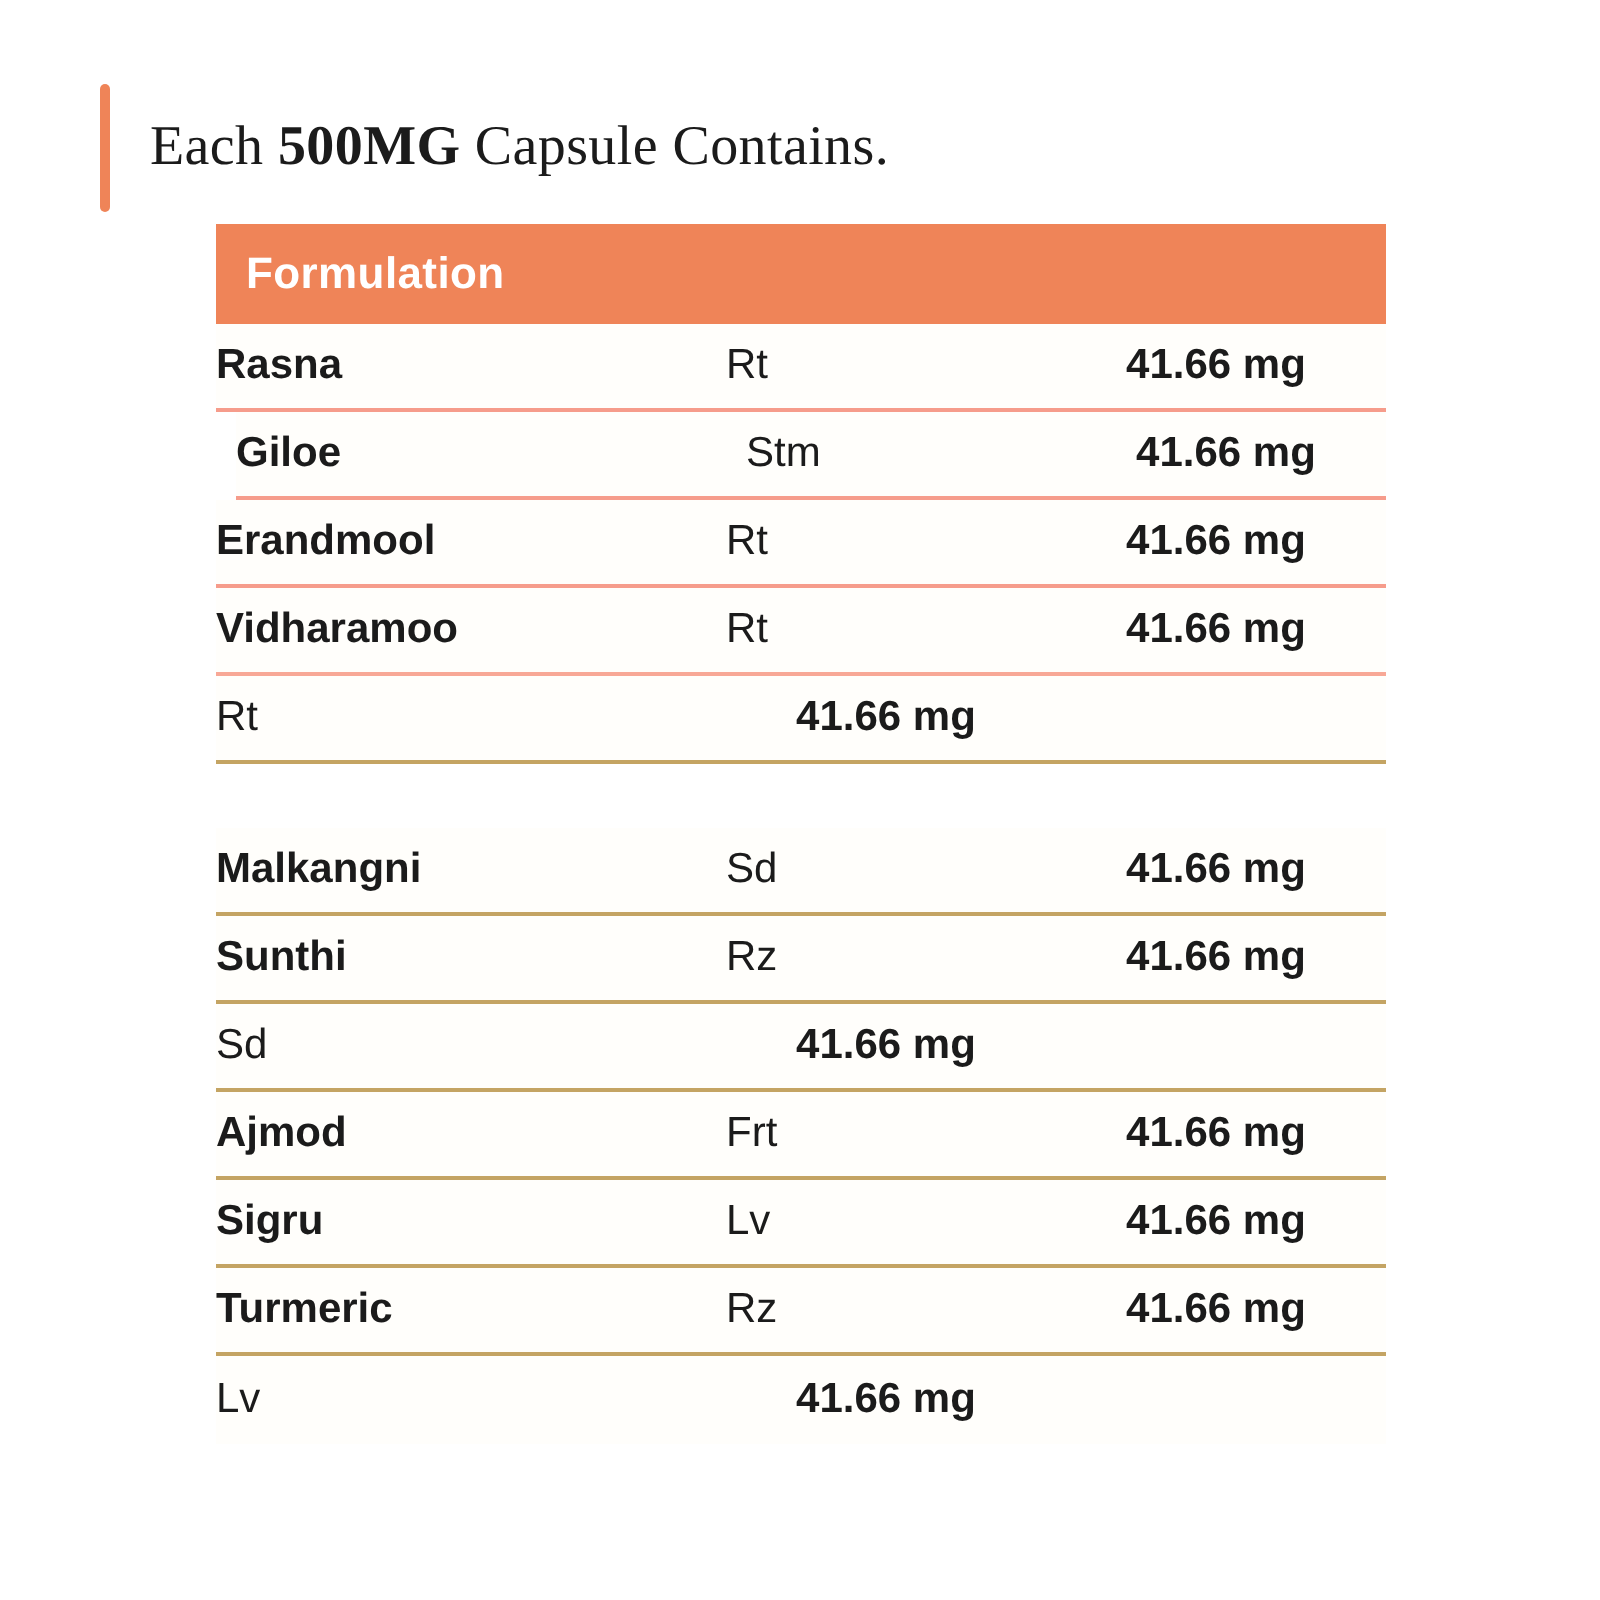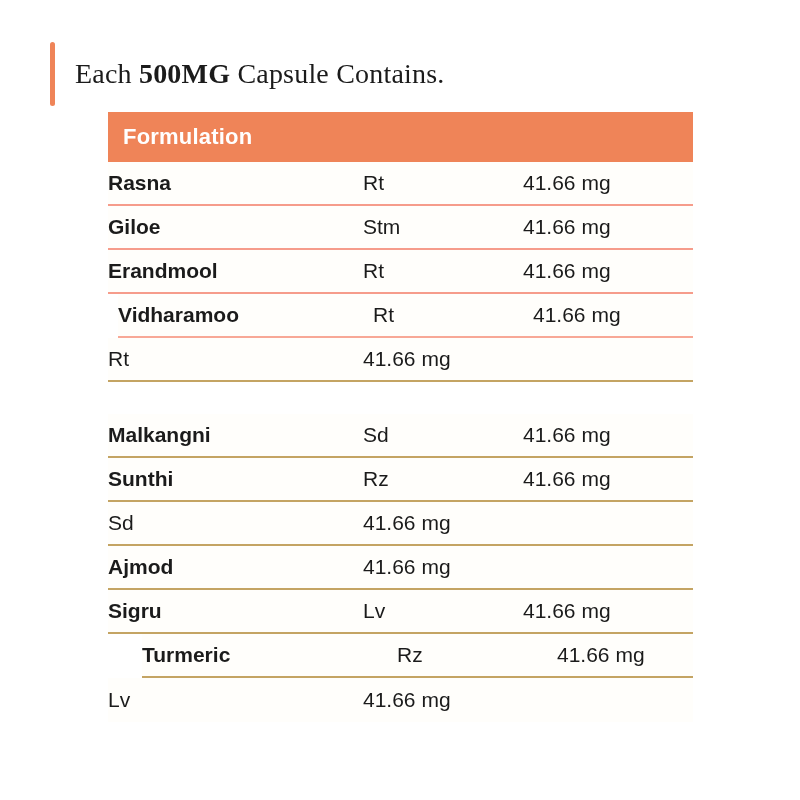--- a/index.html
+++ b/index.html
@@ -68,51 +68,51 @@
     display: grid;
     grid-template-columns: 255px 160px 1fr;
     align-items: center;
     height: 44px;
     box-sizing: border-box;
     font-size: 21px;
     background: #fffefb;
   }
   .cell.name { font-weight: 700; }
   .cell.part { font-weight: 400; }
-  .cell.amount { text-align: left; font-weight: 400; }
+  .cell.amount { text-align: center; font-weight: 700; }
 </style>
 </head>
 <body style="color: rgb(27, 27, 27); background: rgb(255, 255, 255);">
 
 <div class="title-block">
   <div class="accent-bar"></div>
   <div class="title"><span>Each </span><b>500MG</b><span> Capsule Contains.</span></div>
 </div>
 
 <div class="formulation-table">
   <div class="table-header">
     <span>Formulation</span>
   </div>
   <div id="rows">
       <div class="row" style="border-bottom: 2px solid rgb(246, 156, 139);">
     <span class="cell name">Rasna</span>
     <span class="cell part">Rt</span>
     <span class="cell amount">41.66 mg</span>
   </div>
-      <div class="row" style="border-bottom: 2px solid rgb(246, 156, 139);">
+      <div class="row" style="border-bottom: 2px solid rgb(246, 156, 139); margin-left: 10px;">
     <span class="cell name">Giloe</span>
     <span class="cell part">Stm</span>
     <span class="cell amount">41.66 mg</span>
   </div>
       <div class="row" style="border-bottom: 2px solid rgb(246, 156, 139);">
     <span class="cell name">Erandmool</span>
     <span class="cell part">Rt</span>
     <span class="cell amount">41.66 mg</span>
   </div>
-      <div class="row" style="border-bottom: 2px solid rgb(248, 168, 150); margin-left: 10px;">
+      <div class="row" style="border-bottom: 2px solid rgb(248, 168, 150);">
     <span class="cell name">Vidharamoo</span>
     <span class="cell part">Rt</span>
     <span class="cell amount">41.66 mg</span>
   </div>
       <div class="row" style="border-bottom: 2px solid rgb(196, 164, 99);">
     <span class="cell part">Rt</span>
     <span class="cell amount">41.66 mg</span>
   </div>
       <div class="row" style="border-bottom: 2px solid rgb(196, 164, 99); margin-top: 32px;">
     <span class="cell name">Malkangni</span>
@@ -123,28 +123,29 @@
     <span class="cell name">Sunthi</span>
     <span class="cell part">Rz</span>
     <span class="cell amount">41.66 mg</span>
   </div>
       <div class="row" style="border-bottom: 2px solid rgb(196, 164, 99);">
     <span class="cell part">Sd</span>
     <span class="cell amount">41.66 mg</span>
   </div>
       <div class="row" style="border-bottom: 2px solid rgb(196, 164, 99);">
     <span class="cell name">Ajmod</span>
+    <span class="cell part">Frt</span>
     <span class="cell amount">41.66 mg</span>
   </div>
       <div class="row" style="border-bottom: 2px solid rgb(196, 164, 99);">
     <span class="cell name">Sigru</span>
     <span class="cell part">Lv</span>
     <span class="cell amount">41.66 mg</span>
   </div>
-      <div class="row" style="border-bottom: 2px solid rgb(196, 164, 99); margin-left: 34px;">
+      <div class="row" style="border-bottom: 2px solid rgb(196, 164, 99);">
     <span class="cell name">Turmeric</span>
     <span class="cell part">Rz</span>
     <span class="cell amount">41.66 mg</span>
   </div>
       <div class="row">
     <span class="cell part">Lv</span>
     <span class="cell amount">41.66 mg</span>
   </div>
     </div>
 </div>

